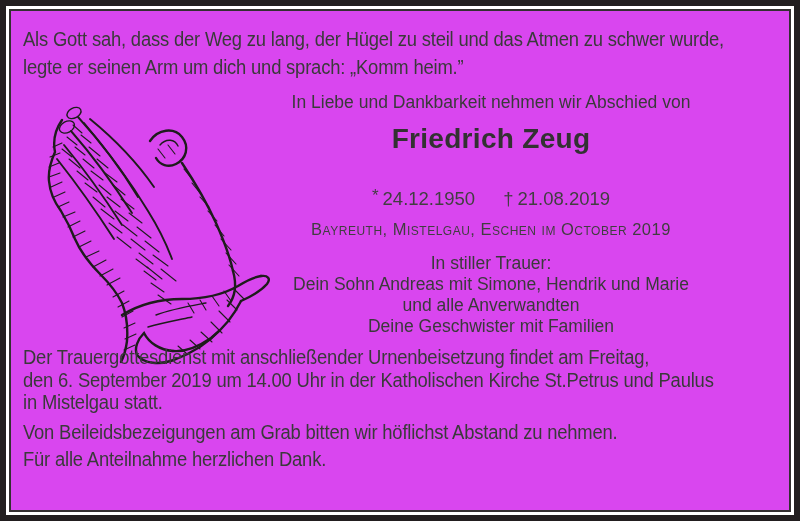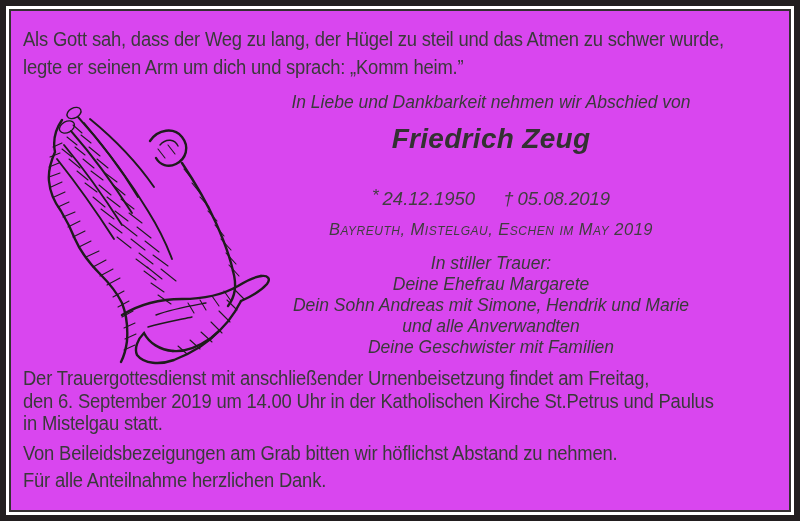--- a/index.html
+++ b/index.html
@@ -12,21 +12,21 @@
     width:100%;height:100%;box-sizing:border-box;
     background:#ffffff;padding:3px;
   }
   .card{
     position:relative;width:100%;height:100%;box-sizing:border-box;
     background:#d946ef;border:2px solid #343031;color:#3a3a3a;
     overflow:hidden;
   }
   .condensed{transform:scaleX(0.92);transform-origin:0 0;white-space:nowrap;}
   .quote{margin:14px 0 0 12px;font-size:20px;line-height:28px;letter-spacing:-0.2px;}
-  .center-col{margin-top:10px;padding:0 40px 0 222px;text-align:center;font-style:italic;}
+  .center-col{margin-top:10px;padding:0 40px 0 222px;text-align:center;}
   .farewell{font-size:17.5px;line-height:22px;}
   .name{
     font-size:28px;font-weight:bold;line-height:50px;margin-top:1px;
     color:#333132;letter-spacing:0.3px;
   }
   .dates{margin-top:20px;font-size:18.5px;line-height:24px;color:#413f40;}
   .date-group{display:inline-block;}
   .date-group + .date-group{margin-left:28px;}
   .sym-star{display:inline-block;vertical-align:4px;font-size:17px;margin-right:4px;}
   .sym-cross{display:inline-block;margin-right:4px;}
@@ -99,26 +99,25 @@
 
       <div class="quote condensed">
         <div>Als Gott sah, dass der Weg zu lang, der Hügel zu steil und das Atmen zu schwer wurde,</div>
         <div>legte er seinen Arm um dich und sprach: „Komm heim.”</div>
       </div>
 
       <div class="center-col">
         <div class="farewell">In Liebe und Dankbarkeit nehmen wir Abschied von</div>
         <div class="name">Friedrich Zeug</div>
         <div class="dates">
-          <span class="date-group"><span class="sym-star">*</span><span>24.12.1950</span></span><span class="date-group"><span class="sym-cross">†</span><span>05.08.2019</span></span>
+          <span class="date-group"><span class="sym-star">*</span><span>24.12.1950</span></span><span class="date-group"><span class="sym-cross">†</span><span>21.08.2019</span></span>
         </div>
-        <div class="places">Bayreuth, Mistelgau, Eschen im May 2019</div>
+        <div class="places">Bayreuth, Mistelgau, Eschen im October 2019</div>
         <div class="mourning-header">In stiller Trauer:</div>
         <div class="mourners">
-          <div class="mourner">Deine Ehefrau Margarete</div>
           <div class="mourner">Dein Sohn Andreas mit Simone, Hendrik und Marie</div>
           <div class="mourner">und alle Anverwandten</div>
           <div class="mourner">Deine Geschwister mit Familien</div>
         </div>
       </div>
 
       <div class="service condensed">
         <div>Der Trauergottesdienst mit anschließender Urnenbeisetzung findet am Freitag,</div>
         <div>den 6. September 2019 um 14.00 Uhr in der Katholischen Kirche St.Petrus und Paulus</div>
         <div>in Mistelgau statt.</div>

